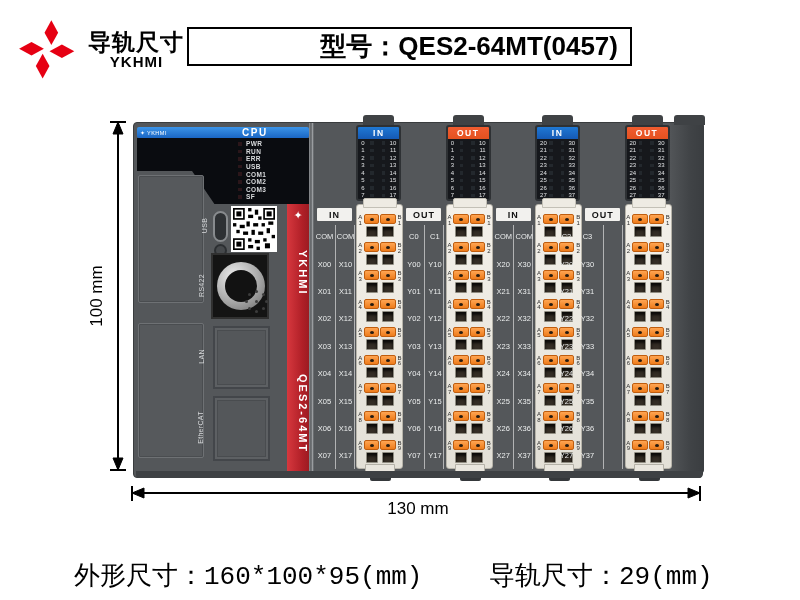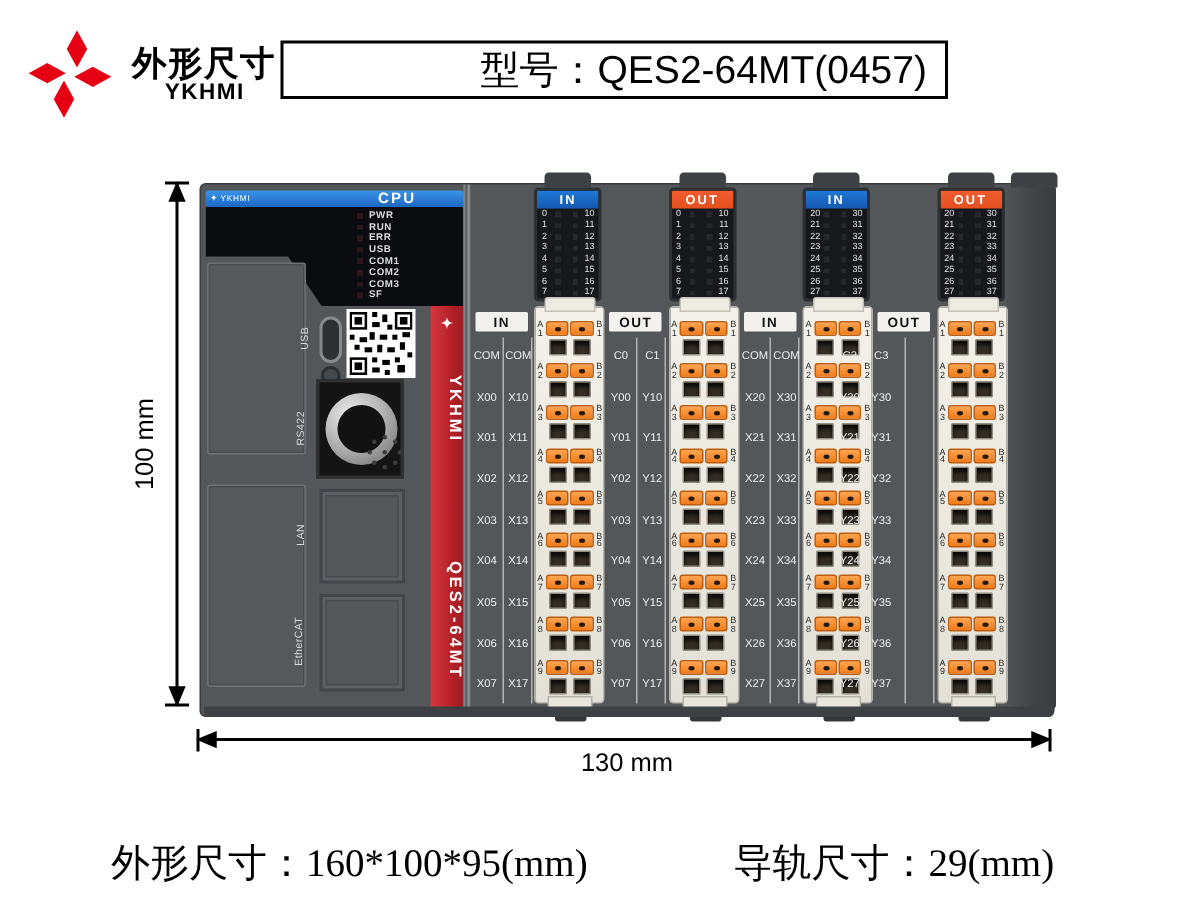--- a/index.html
+++ b/index.html
@@ -10,40 +10,40 @@
   }
   .abs { position:absolute; }
 
   
   #brand-logo { left:16px; top:12px; width:62px; height:76px; }
   #brand-cn { left:88px; top:27px; font-size:23px; font-weight:bold; letter-spacing:1px; }
   #brand-en { left:88px; top:53px; width:97px; text-align:center; font-size:15px; font-weight:bold; letter-spacing:1px; }
   #model-box {
     left:187px; top:27px; width:445px; height:39px; border:2px solid #000;
     display:flex; align-items:center; justify-content:flex-end; padding-right:12px;
-    font-size:26px; font-weight:normal;
+    font-size:26px; font-weight:bold;
   }
 
   
   #device {
     left:133px; top:122px; width:570px; height:356px;
     background:#54575a; border:1px solid #393c3e; border-radius:4px;
   }
   #device .abs { position:absolute; }
   #right-panel { left:536px; top:0; width:34px; height:350px;
     background:linear-gradient(90deg,#525558,#404346 60%,#3a3d40); border-radius:0 3px 3px 0; }
   #bottom-strip { left:2px; top:348px; width:566px; height:7px; background:#3e4144; border-radius:0 0 3px 3px; }
   .top-tab { top:-8px; width:31px; height:10px; background:#3f4245; border-radius:3px 3px 0 0; }
 
   
   #cpu-bar { left:3px; top:4px; width:172px; height:11px; border-radius:2px;
     background:linear-gradient(#3b94e8,#1a66c4); display:flex; align-items:center; color:#fff; }
   #cpu-bar .bar-diamond { font-size:6px; margin-left:3px; line-height:6px; }
   #cpu-bar .bar-logo { font-size:5.5px; margin-left:2px; letter-spacing:.5px; }
-  #cpu-bar .bar-title { position:absolute; left:115px; font-size:10px; font-weight:bold; letter-spacing:1.5px; }
+  #cpu-bar .bar-title { position:absolute; left:105px; font-size:10px; font-weight:bold; letter-spacing:1.5px; }
   #cpu-panel { left:3px; top:15px; width:172px; height:66px; background:#0a0c10;
     clip-path:polygon(0 0,100% 0,100% 100%,45% 100%,32% 50%,0 50%); }
   #cpu-led-list { position:absolute; left:101px; top:2px; }
   .cpu-led-row { display:flex; align-items:center; height:7.6px; }
   .cpu-led-row .led-sq { width:4px; height:3.5px; background:#2b161a; margin-right:4px; }
   .cpu-led-row .led-name { font-size:6.5px; font-weight:bold; color:#d9dbdd; letter-spacing:.4px; }
 
   .cover { left:4px; width:66px; background:#56595c; border:1px solid #6e7174; border-radius:2px; box-shadow:inset 0 0 0 1px #4a4d50; }
   #cover-1 { top:52px; height:128px; }
   #cover-2 { top:200px; height:135px; }
@@ -111,34 +111,34 @@
   .term-bottab { position:absolute; bottom:-8px; left:8px; width:30px; height:12px;
     background:#e9e6de; border:1px solid #b4b1a7; border-radius:0 0 2px 2px; }
   .term-clip { position:absolute; bottom:-13px; left:13px; width:21px; height:8px; background:#35383b; border-radius:0 0 2px 2px; }
 
   
   .dim-svg line, .dim-svg polygon { stroke:#000; }
   #dim-v-label { left:62px; top:286px; width:70px; text-align:center; transform:rotate(-90deg); font-size:17px; }
   #dim-h-label { left:378px; top:499px; width:80px; text-align:center; font-size:17px; }
 
   
-  .footer-text { top:558px; font-size:26px; font-family:Liberation Serif, serif; }
+  .footer-text { top:558px; font-size:26px; font-family:Liberation Mono, monospace; }
   #footer-overall { left:74px; }
   #footer-rail { left:489px; }
 </style>
 </head>
 <body>
 
 <svg id="brand-logo" class="abs" viewBox="0 0 100 100">
   <polygon points="57,2 68,22 57,42 46,22" fill="#e60013"></polygon>
   <polygon points="5,48 25,37 45,48 25,59" fill="#e60013"></polygon>
   <polygon points="43,56 54,76 43,96 32,76" fill="#e60013"></polygon>
   <polygon points="54,52 74,41 94,52 74,63" fill="#e60013"></polygon>
 </svg>
-<div id="brand-cn" class="abs">外形尺寸</div>
+<div id="brand-cn" class="abs">导轨尺寸</div>
 <div id="brand-en" class="abs">YKHMI</div>
 <div id="model-box" class="abs">
   <span>型号：QES2-64MT(0457)</span>
 </div>
 
 <div id="device" class="abs">
 
   <div id="right-panel" class="abs"></div>
   <div class="abs top-tab" style="left:540px"></div>
 

